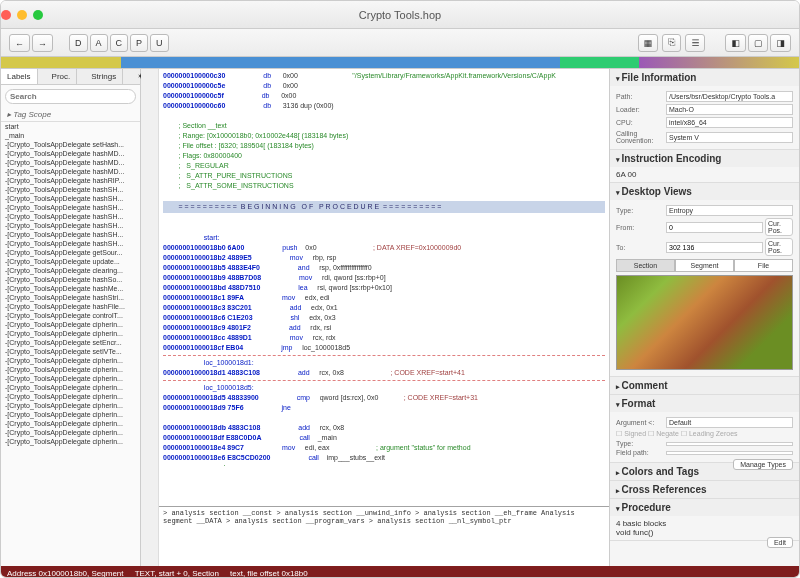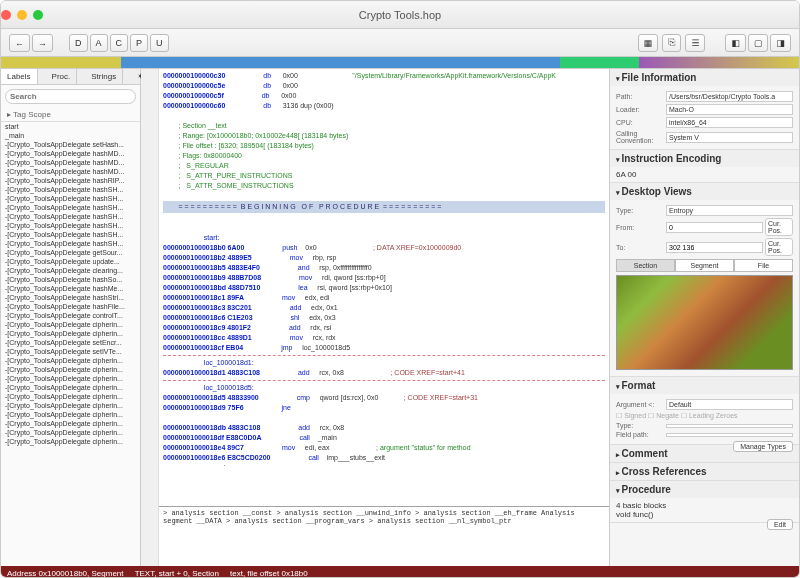--- a/index.html
+++ b/index.html
@@ -13,21 +13,21 @@
 .tbtn { height: 18px; min-width: 18px; padding: 0 5px; background: linear-gradient(#fff,#eee); border: 1px solid #bbb; border-radius: 3px; font-size: 9px; display: flex; align-items: center; justify-content: center; cursor: pointer; }
 .tbtn-group { display: flex; gap: 2px; }
 .spacer { flex: 1; }
 .minimap { height: 12px; background: linear-gradient(to right, #d4c84a 0%, #d4c84a 15%, #4a90d4 15%, #4a90d4 70%, #2ecc71 70%, #2ecc71 80%, #9b59b6 80%, #d4c84a 100%); border-bottom: 1px solid #ccc; }
 .main { display: flex; height: calc(100% - 64px - 15px); }
 .sidebar { width: 140px; border-right: 1px solid #ccc; display: flex; flex-direction: column; background: #fafafa; }
 .tabs { display: flex; border-bottom: 1px solid #ccc; background: #eee; gap: 8px; }
 .tab { padding: 3px 6px; font-size: 8px; border-right: 1px solid #ccc; cursor: pointer; }
 .tab.active { background: #fff; }
 .search { margin: 4px; padding: 2px 4px; border: 1px solid #ccc; border-radius: 8px; font-size: 8px; width: calc(100% - 8px); font-weight: bold; }
-.tagscope { padding: 2px 6px; font-size: 8px; color: #666; border-bottom: 1px solid #ddd; }
+.tagscope { padding: 2px 6px; font-size: 8px; color: #666; border-bottom: 1px solid #ddd; font-style: italic; }
 .symbols { flex: 1; overflow-y: auto; }
 .sym { padding: 1px 4px; font-size: 7px; color: #333; white-space: nowrap; overflow: hidden; cursor: pointer; }
 .gutter { width: 18px; background: #f0f0f0; border-right: 1px solid #ddd; position: relative; }
 .code-area { flex: 1; display: flex; flex-direction: column; overflow: hidden; }
 .code { flex: 1; font-family: Menlo, monospace; font-size: 7px; line-height: 10px; padding: 2px 4px; overflow: auto; white-space: pre; }
 .addr { color: #0018c4; font-weight: bold; }
 .mnem { color: #0018c4; }
 .op { color: #333; }
 .cmt { color: #2a8a2a; }
 .xref { color: #a04040; }
@@ -246,20 +246,23 @@
           </div>
         <div class="seg-btns" id="seg-btns">
             <div class="seg-btn active">Section</div>
             <div class="seg-btn">Segment</div>
             <div class="seg-btn">File</div>
           </div>
         <div class="entropy"></div>
       </div>
     </div>
     <div class="insp-sec">
+        <div class="insp-hdr collapsed">Comment</div>
+      </div>
+    <div class="insp-sec">
       <div class="insp-hdr">Format</div>
       <div class="insp-body">
         <div class="kv">
             <label>Argument &lt;:</label>
             <span>Default</span>
           </div>
         <div style="font-size:7px;color:#aaa;margin:2px 0">☐ <span>Signed</span> ☐ <span>Negate</span> ☐ <span>Leading Zeroes</span></div>
         <div class="kv">
             <label>Type:</label>
             <span></span>
@@ -267,21 +270,21 @@
         <div class="kv">
             <label>Field path:</label>
             <span></span>
           </div>
         <div style="text-align:right;margin-top:3px">
             <span class="edit-btn">Manage Types</span>
           </div>
       </div>
     </div>
     <div class="insp-sec">
-        <div class="insp-hdr collapsed">Comment</div>
+        <div class="insp-hdr collapsed">Colors and Tags</div>
       </div>
     <div class="insp-sec">
         <div class="insp-hdr collapsed">Cross References</div>
       </div>
     <div class="insp-sec">
       <div class="insp-hdr">Procedure</div>
       <div class="insp-body">
         <div>4 basic blocks</div>
         <div>void func()</div>
         <div style="text-align:right">

